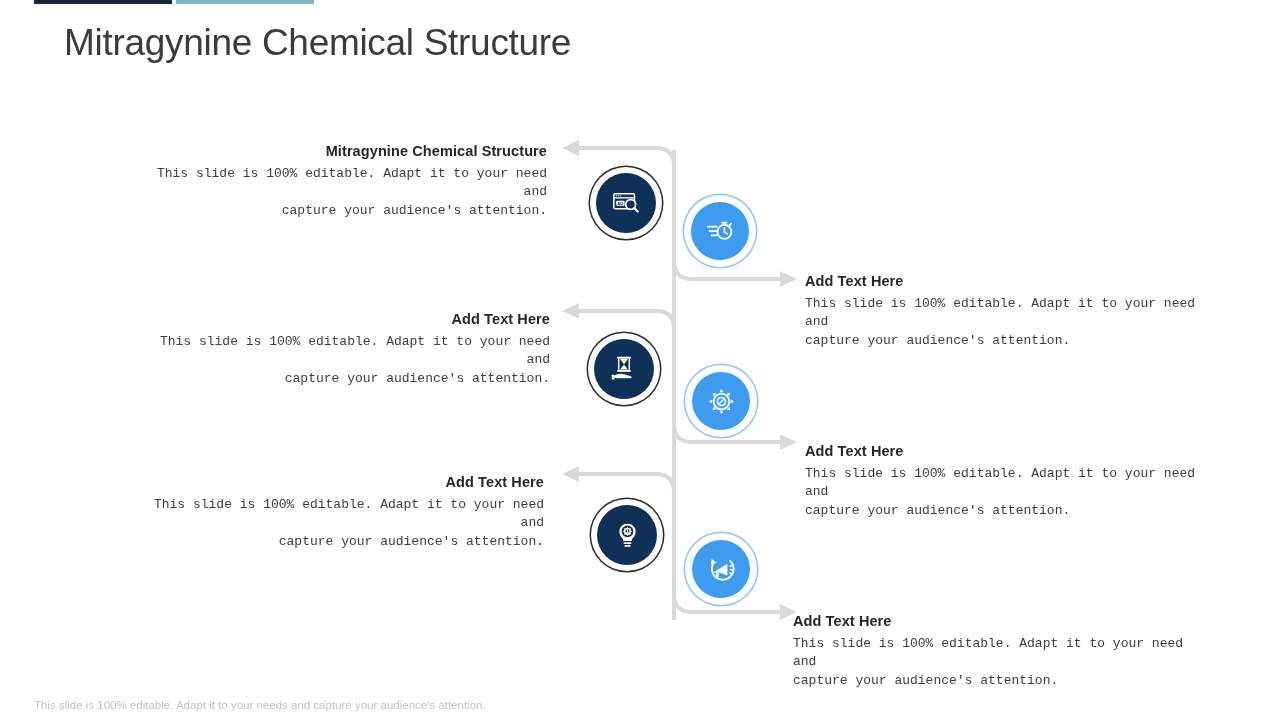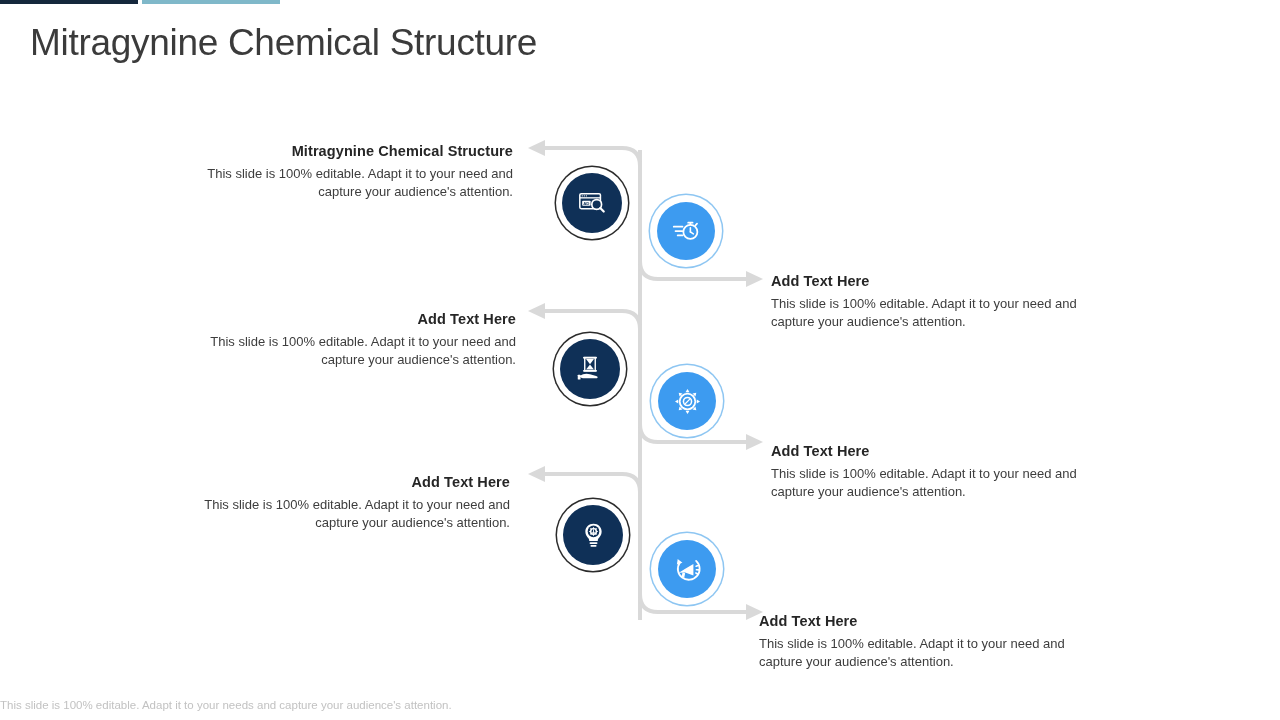--- a/index.html
+++ b/index.html
@@ -3,21 +3,21 @@
 <meta charset="utf-8">
 <style>
   html,body{margin:0;padding:0;}
   body{
     width:1280px;height:720px;
     background:#ffffff;
     font-family:"Liberation Sans","DejaVu Sans",sans-serif;
     overflow:hidden;
     position:relative;
   }
-  .slide{position:absolute;inset:0;}
+  .slide{position:absolute;inset:0;margin-left:34px;}
 
   
   .accent-wrap{position:absolute;left:0;top:0;width:1280px;height:5px;}
   .accent-dark{position:absolute;left:0;top:0;width:138px;height:4px;background:#15283c;}
   .accent-light{position:absolute;left:142px;top:0;width:138px;height:4px;background:#7fb8c9;}
 
   
   .title{
     position:absolute;left:30px;top:22px;
     font-size:37px;font-weight:400;color:#3b3b3b;
@@ -54,21 +54,21 @@
 
   
   .tblock{position:absolute;}
   .tblock.left{text-align:right;}
   .tblock.right{text-align:left;}
   .t-head{
     font-size:14.5px;font-weight:bold;color:#262626;
     margin:0 0 6px 0;letter-spacing:0.1px;
   }
   .t-body{
-    font-size:13px;color:#3d3d3d;line-height:1.42;margin:0;
+    font-size:13px;color:#3d3d3d;line-height:1.42;margin:0;font-family:Liberation Mono, monospace;
   }
 
   
   .footer{
     position:absolute;left:0;top:699px;width:1280px;
     text-align:left;font-size:11.5px;color:#c2c2c2;
   }
 </style>
 </head>
 <body>

